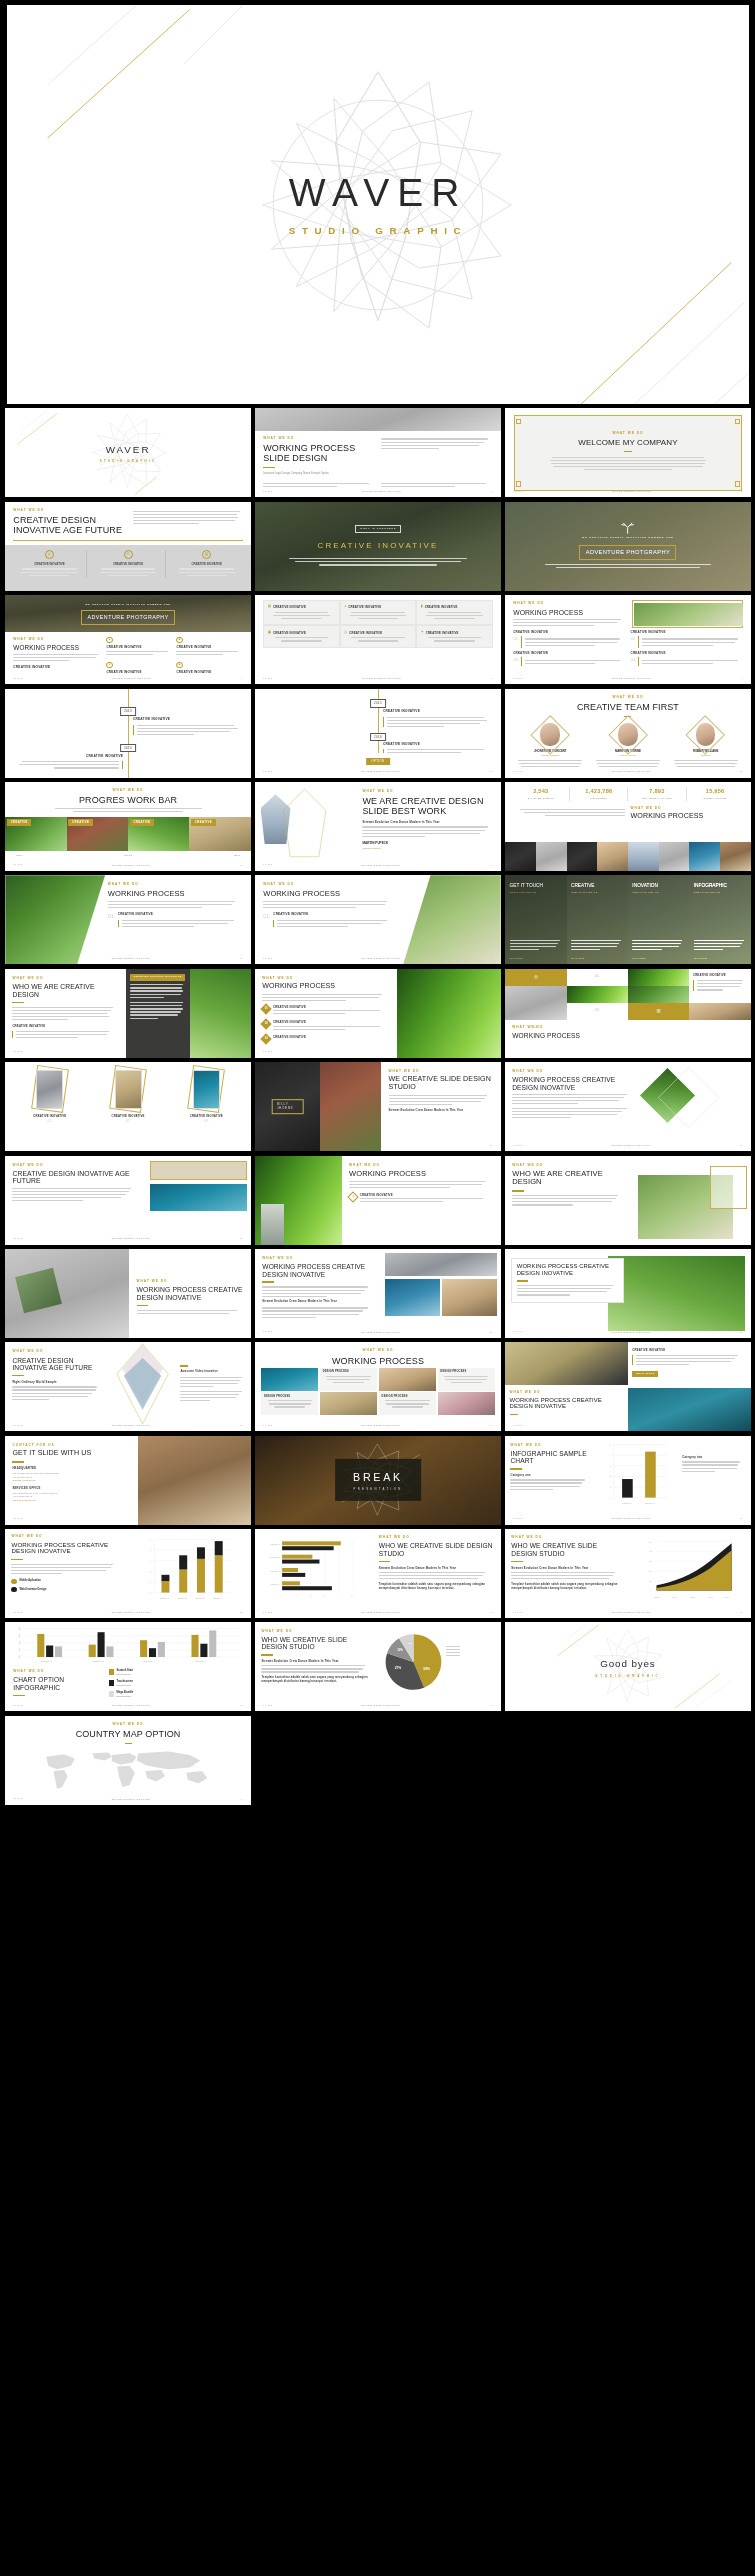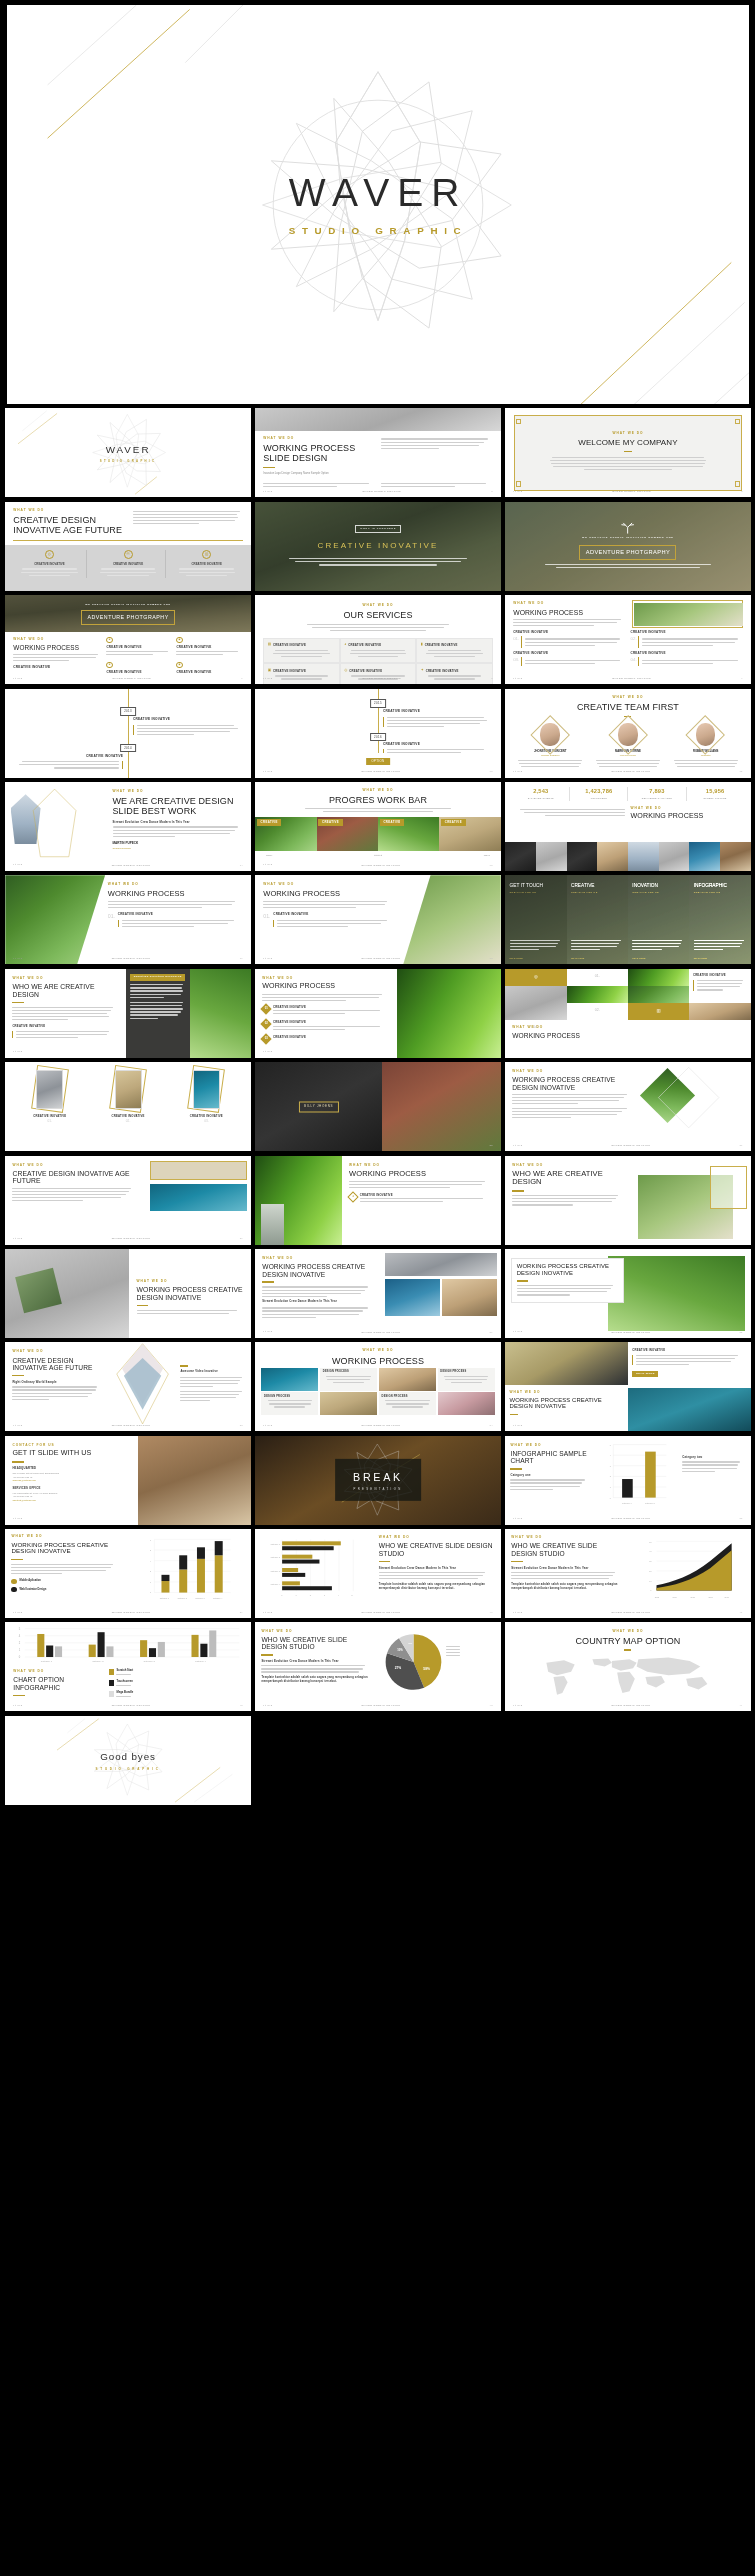--- a/index.html
+++ b/index.html
@@ -449,29 +449,20 @@
       </div>
     </div>
     <div class="sfoot">
       <span class="socials">f  t  in  g</span>
       <span class="brand">WAVER STUDIO GRAPHIC</span>
       <span>7</span>
     </div>
   </div>
 
   <div class="slide">
-    <div style="padding:8px 9px 0;text-align:center">
-      <div class="eyebrow">WHAT WE DO</div>
-      <div class="stitle">OUR SERVICES</div>
-      <div class="lines ctr" style="margin-top:3.6px">
-          <i style="width:62%"></i>
-          <i style="width:58%"></i>
-          <i style="width:42%"></i>
-        </div>
-    </div>
     <div style="padding:4.4px 8px 0">
       <div class="row3" style="gap:0">
         <div class="col ws" style="padding:3.6px;border:0.4px solid #e6e6e6">
           <div style="display:flex;gap:1.8px;align-items:center">
               <span style="color:#b79a2a;font-size:3.6px">▤</span>
               <span class="subh" style="font-size:2.8px">CREATIVE INOVATIVE</span>
             </div>
           <div class="lines ctr" style="margin-top:1.8px">
               <i style="width:80%"></i>
               <i style="width:84%"></i>
@@ -730,20 +721,55 @@
       </div>
     </div>
     <div class="sfoot">
       <span class="socials">f  t  in  g</span>
       <span class="brand">WAVER STUDIO GRAPHIC</span>
       <span>13</span>
     </div>
   </div>
 
   <div class="slide">
+    <div style="padding:6.2px 8px 0;text-align:center">
+      <div class="eyebrow">WHAT WE DO</div>
+      <div class="stitle">PROGRES WORK BAR</div>
+      <div class="lines ctr" style="margin-top:2.7px">
+          <i style="width:64%"></i>
+          <i style="width:48%"></i>
+        </div>
+    </div>
+    <div class="photo-grid4" style="margin-top:4.4px;height:34px;position:relative">
+      <div class="ph ph-green" style="position:relative">
+          <span class="goldfill" style="position:absolute;left:1.8px;top:1.8px">CREATIVE</span>
+        </div>
+      <div class="ph ph-brick" style="position:relative">
+          <span class="goldfill" style="position:absolute;left:1.8px;top:1.8px">CREATIVE</span>
+        </div>
+      <div class="ph ph-green2" style="position:relative">
+          <span class="goldfill" style="position:absolute;left:1.8px;top:1.8px">CREATIVE</span>
+        </div>
+      <div class="ph ph-sand" style="position:relative">
+          <span class="goldfill" style="position:absolute;left:1.8px;top:1.8px">CREATIVE</span>
+        </div>
+    </div>
+    <div style="display:flex;justify-content:space-between;align-items:center;padding:3.6px 10.7px;font-size:2.4px;color:#9a9a9a">
+      <span>PREV</span>
+      <span>● ● ● ●</span>
+      <span>NEXT</span>
+    </div>
+    <div class="sfoot">
+      <span class="socials">f  t  in  g</span>
+      <span class="brand">WAVER STUDIO GRAPHIC</span>
+      <span>15</span>
+    </div>
+  </div>
+
+  <div class="slide">
     <div style="display:flex;height:100%">
       <div style="flex:.9;position:relative;padding:8px 2.7px">
         <div class="ph ph-sky" style="position:absolute;left:5.3px;top:12.4px;width:30px;height:50px;clip-path:polygon(50% 0,100% 28%,86% 100%,14% 100%,0 28%)"></div>
         <svg width="100%" height="100%" viewBox="0 0 56 100" style="position:absolute;inset:0">
           <polygon points="28,8 52,32 44,84 12,84 4,32" fill="none" stroke="#c9ae4b" stroke-width=".5"></polygon>
         </svg>
       </div>
       <div style="flex:1.25;padding:7.1px 8px 0">
         <div class="eyebrow">WHAT WE DO</div>
         <div class="stitle">WE ARE CREATIVE DESIGN SLIDE BEST WORK</div>
@@ -755,55 +781,20 @@
             <i style="width:48%"></i>
           </div>
         <div style="font-size:3.1px;font-weight:700;margin-top:4.4px">MARTIN PUPECK</div>
         <div style="font-size:2.4px;color:#b79a2a;margin-top:0.9px">Graphic Designer</div>
       </div>
     </div>
     <div class="sfoot">
       <span class="socials">f  t  in  g</span>
       <span class="brand">WAVER STUDIO GRAPHIC</span>
       <span>14</span>
-    </div>
-  </div>
-
-  <div class="slide">
-    <div style="padding:6.2px 8px 0;text-align:center">
-      <div class="eyebrow">WHAT WE DO</div>
-      <div class="stitle">PROGRES WORK BAR</div>
-      <div class="lines ctr" style="margin-top:2.7px">
-          <i style="width:64%"></i>
-          <i style="width:48%"></i>
-        </div>
-    </div>
-    <div class="photo-grid4" style="margin-top:4.4px;height:34px;position:relative">
-      <div class="ph ph-green" style="position:relative">
-          <span class="goldfill" style="position:absolute;left:1.8px;top:1.8px">CREATIVE</span>
-        </div>
-      <div class="ph ph-brick" style="position:relative">
-          <span class="goldfill" style="position:absolute;left:1.8px;top:1.8px">CREATIVE</span>
-        </div>
-      <div class="ph ph-green2" style="position:relative">
-          <span class="goldfill" style="position:absolute;left:1.8px;top:1.8px">CREATIVE</span>
-        </div>
-      <div class="ph ph-sand" style="position:relative">
-          <span class="goldfill" style="position:absolute;left:1.8px;top:1.8px">CREATIVE</span>
-        </div>
-    </div>
-    <div style="display:flex;justify-content:space-between;align-items:center;padding:3.6px 10.7px;font-size:2.4px;color:#9a9a9a">
-      <span>PREV</span>
-      <span>● ● ● ●</span>
-      <span>NEXT</span>
-    </div>
-    <div class="sfoot">
-      <span class="socials">f  t  in  g</span>
-      <span class="brand">WAVER STUDIO GRAPHIC</span>
-      <span>15</span>
     </div>
   </div>
 
   <div class="slide">
     <div class="stats">
       <div class="stat">
           <b>2,543</b>
           <i>SATISFIED CLIENTS</i>
         </div>
       <div class="stat">
@@ -1146,20 +1137,31 @@
     </div>
   </div>
 
 
   <div class="slide">
     <div style="display:flex;height:100%">
       <div class="ph ph-dark" style="flex:.62;position:relative">
         <div style="position:absolute;left:50%;top:50%;transform:translate(-50%,-50%);border:0.5px solid #c9ae4b;padding:2.2px 4.4px;color:#e7dcb4;font-size:3px;letter-spacing:0.7px">BILLY JHOENS</div>
       </div>
       <div class="ph ph-brick" style="flex:.58"></div>
+      <div style="flex:1;padding:7.1px 7.1px 0">
+        <div class="eyebrow">WHAT WE DO</div>
+        <div class="stitle" style="font-size:7.1px">WE CREATIVE SLIDE DESIGN STUDIO</div>
+        <div class="lines" style="margin-top:2.7px">
+            <i style="width:94%"></i>
+            <i style="width:92%"></i>
+            <i style="width:88%"></i>
+            <i style="width:60%"></i>
+          </div>
+        <div class="subh" style="margin-top:3.6px;font-size:2.7px">Strewet Evolution Crew Dance Modern In This Year</div>
+      </div>
     </div>
     <div class="sfoot" style="left:auto;right:8px">
       <span>25</span>
     </div>
   </div>
 
   <div class="slide">
     <div style="display:flex;height:100%">
       <div style="flex:1;padding:7.1px 7.1px 0">
         <div class="eyebrow">WHAT WE DO</div>
@@ -1827,60 +1829,60 @@
       </div>
     </div>
     <div class="sfoot">
       <span class="socials">f  t  in  g</span>
       <span class="brand">WAVER STUDIO GRAPHIC</span>
       <span>43</span>
     </div>
   </div>
 
   <div class="slide">
-    <div style="padding:6.2px 8px 0;text-align:center">
-      <div class="eyebrow">WHAT WE DO</div>
-      <div class="stitle">COUNTRY MAP OPTION</div>
-      <div class="rule ctrm" style="width:7.1px"></div>
-    </div>
-    <div class="map">
-      <svg width="100%" height="100%" viewBox="0 0 260 52">
-        <g fill="#dcdcdc">
-          <path d="M38,10 L58,7 L70,12 L66,20 L50,24 L40,20 Z"></path>
-          <path d="M46,26 L58,25 L62,32 L56,44 L50,46 L48,36 Z"></path>
-          <path d="M112,8 L132,6 L140,10 L136,16 L122,19 L112,15 Z"></path>
-          <path d="M118,21 L132,20 L138,28 L132,42 L124,44 L120,32 Z"></path>
-          <path d="M142,6 L176,4 L200,8 L212,14 L200,22 L176,24 L152,20 L140,14 Z"></path>
-          <path d="M196,28 L214,26 L220,34 L210,40 L198,36 Z"></path>
-          <path d="M90,6 L108,5 L112,10 L104,14 L92,12 Z"></path>
-          <path d="M150,26 L168,25 L172,32 L162,38 L152,34 Z"></path>
-        </g>
-      </svg>
-    </div>
-    <div class="sfoot">
-      <span class="socials">f  t  in  g</span>
-      <span class="brand">WAVER STUDIO GRAPHIC</span>
-      <span>44</span>
-    </div>
-  </div>
-
-  <div class="slide">
     <svg width="100%" height="100%" viewBox="0 0 283 100" style="position:absolute;inset:0">
       <line x1="60" y1="38" x2="108" y2="2" stroke="#c9ae4b" stroke-width=".5"></line>
       <line x1="72" y1="18" x2="92" y2="2" stroke="#e8e8e8" stroke-width=".5"></line>
       <line x1="196" y1="98" x2="248" y2="58" stroke="#c9ae4b" stroke-width=".5"></line>
       <line x1="218" y1="98" x2="262" y2="66" stroke="#e8e8e8" stroke-width=".5"></line>
       <g stroke="#e1e1e1" stroke-width=".5" fill="none" transform="translate(141,50)">
         <polygon points="0,-42 13,-19 9,13 0,40 -9,13 -13,-19"></polygon>
         <polygon points="0,-42 13,-19 9,13 0,40 -9,13 -13,-19" transform="rotate(36)"></polygon>
         <polygon points="0,-42 13,-19 9,13 0,40 -9,13 -13,-19" transform="rotate(72)"></polygon>
         <polygon points="0,-42 13,-19 9,13 0,40 -9,13 -13,-19" transform="rotate(108)"></polygon>
         <polygon points="0,-42 13,-19 9,13 0,40 -9,13 -13,-19" transform="rotate(144)"></polygon>
       </g>
     </svg>
     <div style="position:absolute;inset:0;display:flex;flex-direction:column;align-items:center;justify-content:center">
       <div class="goodbye-title">Good  byes</div>
       <div class="goodbye-sub">STUDIO GRAPHIC</div>
     </div>
   </div>
 
+  <div class="slide">
+    <div style="padding:6.2px 8px 0;text-align:center">
+      <div class="eyebrow">WHAT WE DO</div>
+      <div class="stitle">COUNTRY MAP OPTION</div>
+      <div class="rule ctrm" style="width:7.1px"></div>
+    </div>
+    <div class="map">
+      <svg width="100%" height="100%" viewBox="0 0 260 52">
+        <g fill="#dcdcdc">
+          <path d="M38,10 L58,7 L70,12 L66,20 L50,24 L40,20 Z"></path>
+          <path d="M46,26 L58,25 L62,32 L56,44 L50,46 L48,36 Z"></path>
+          <path d="M112,8 L132,6 L140,10 L136,16 L122,19 L112,15 Z"></path>
+          <path d="M118,21 L132,20 L138,28 L132,42 L124,44 L120,32 Z"></path>
+          <path d="M142,6 L176,4 L200,8 L212,14 L200,22 L176,24 L152,20 L140,14 Z"></path>
+          <path d="M196,28 L214,26 L220,34 L210,40 L198,36 Z"></path>
+          <path d="M90,6 L108,5 L112,10 L104,14 L92,12 Z"></path>
+          <path d="M150,26 L168,25 L172,32 L162,38 L152,34 Z"></path>
+        </g>
+      </svg>
+    </div>
+    <div class="sfoot">
+      <span class="socials">f  t  in  g</span>
+      <span class="brand">WAVER STUDIO GRAPHIC</span>
+      <span>44</span>
+    </div>
+  </div>
+
 </div>
 
 
 </body></html>

